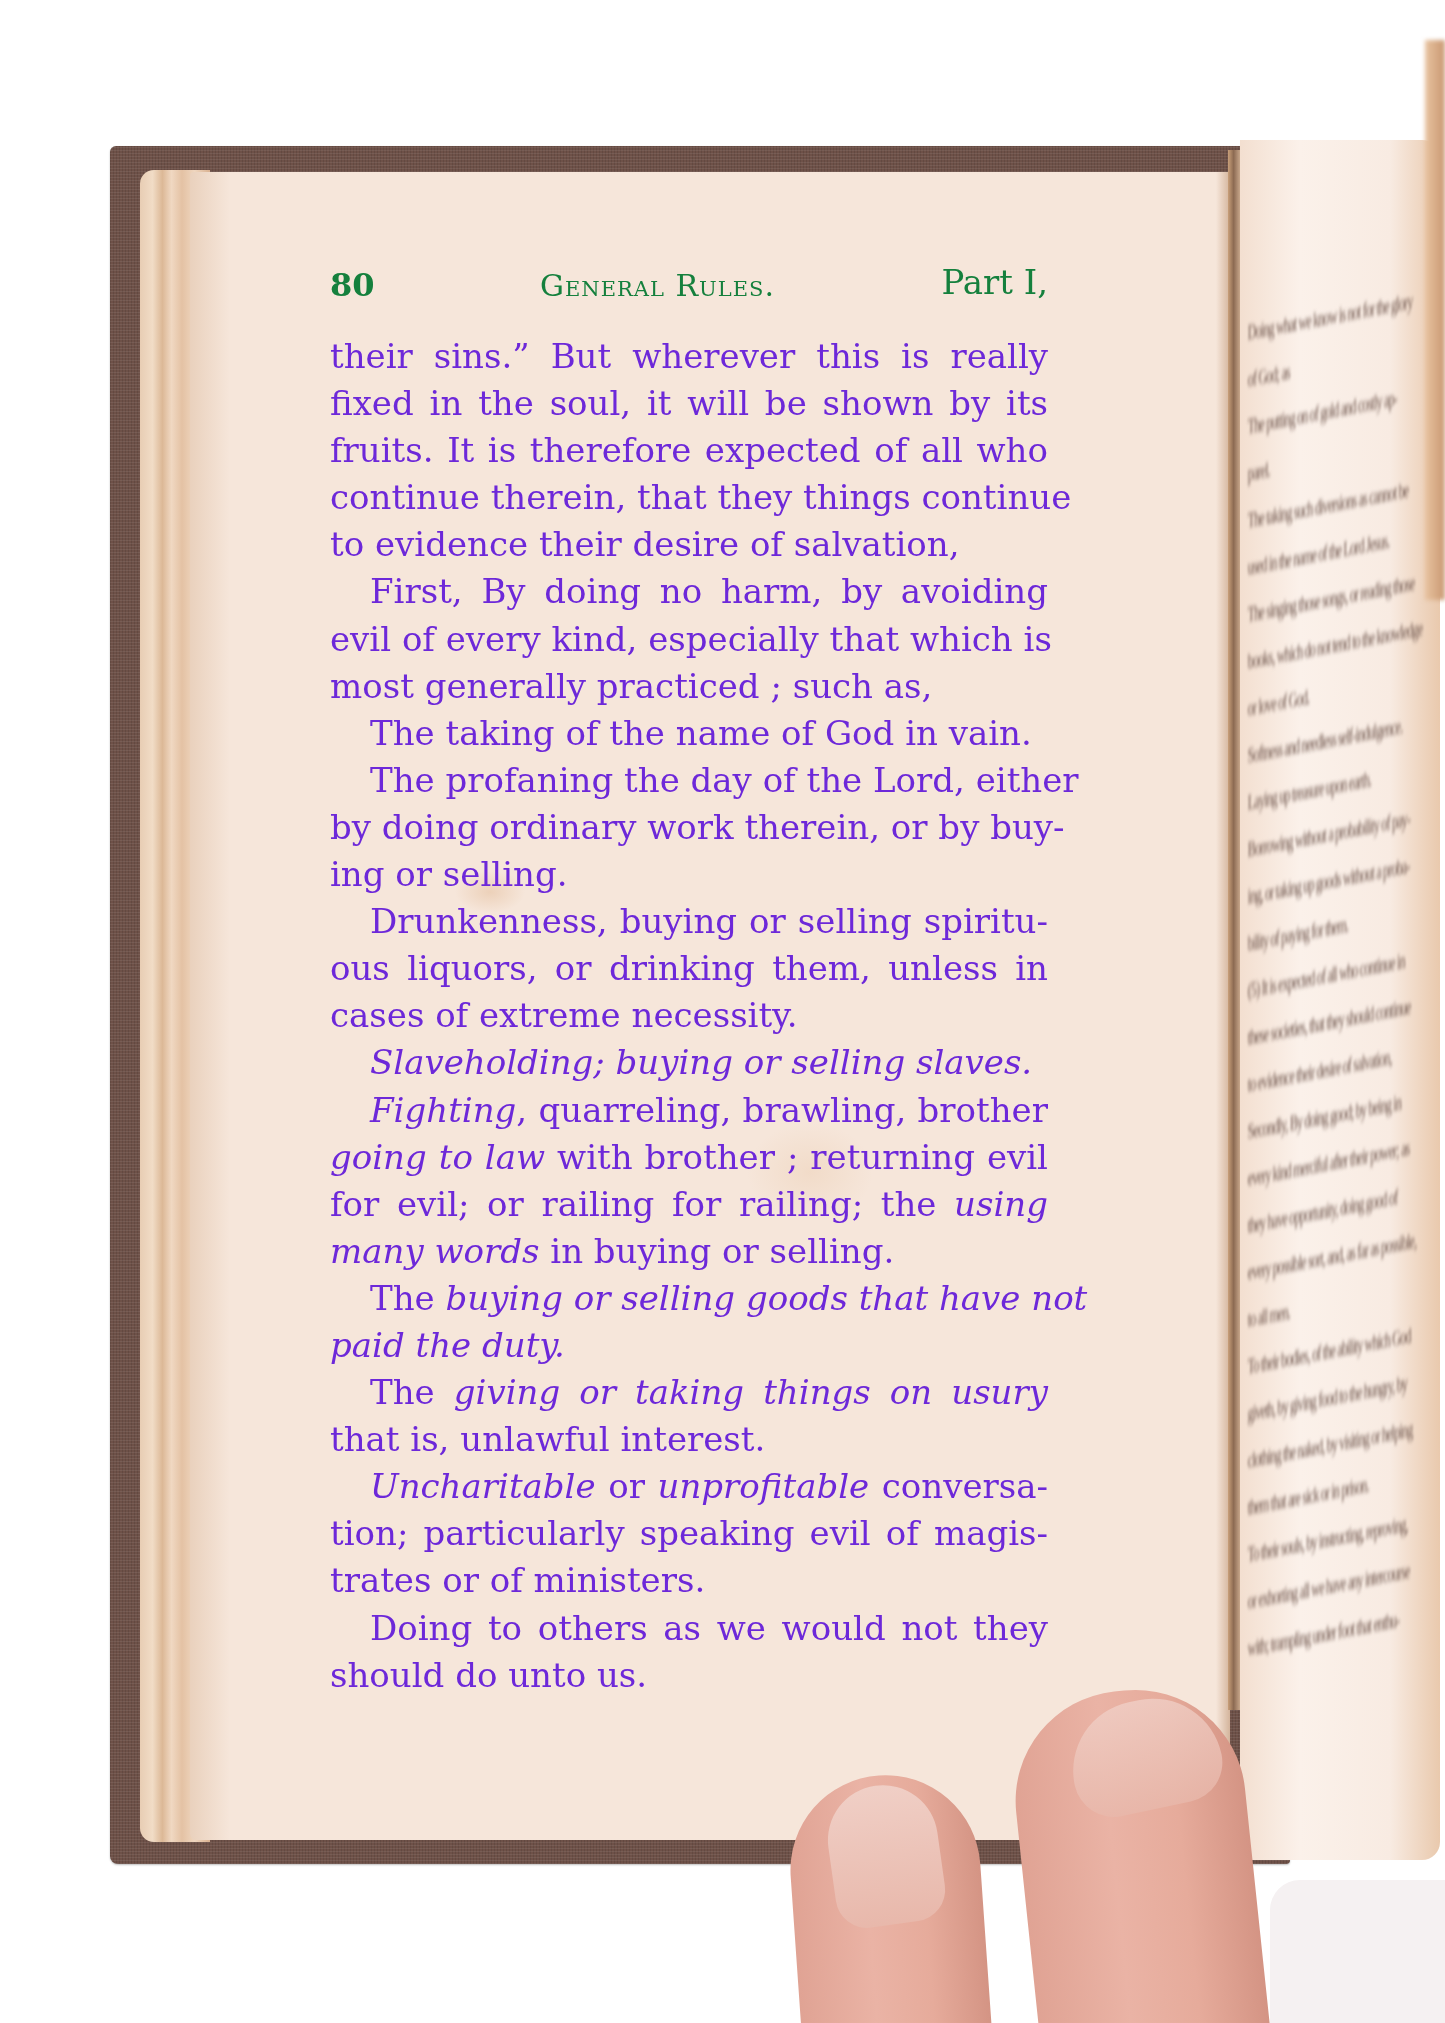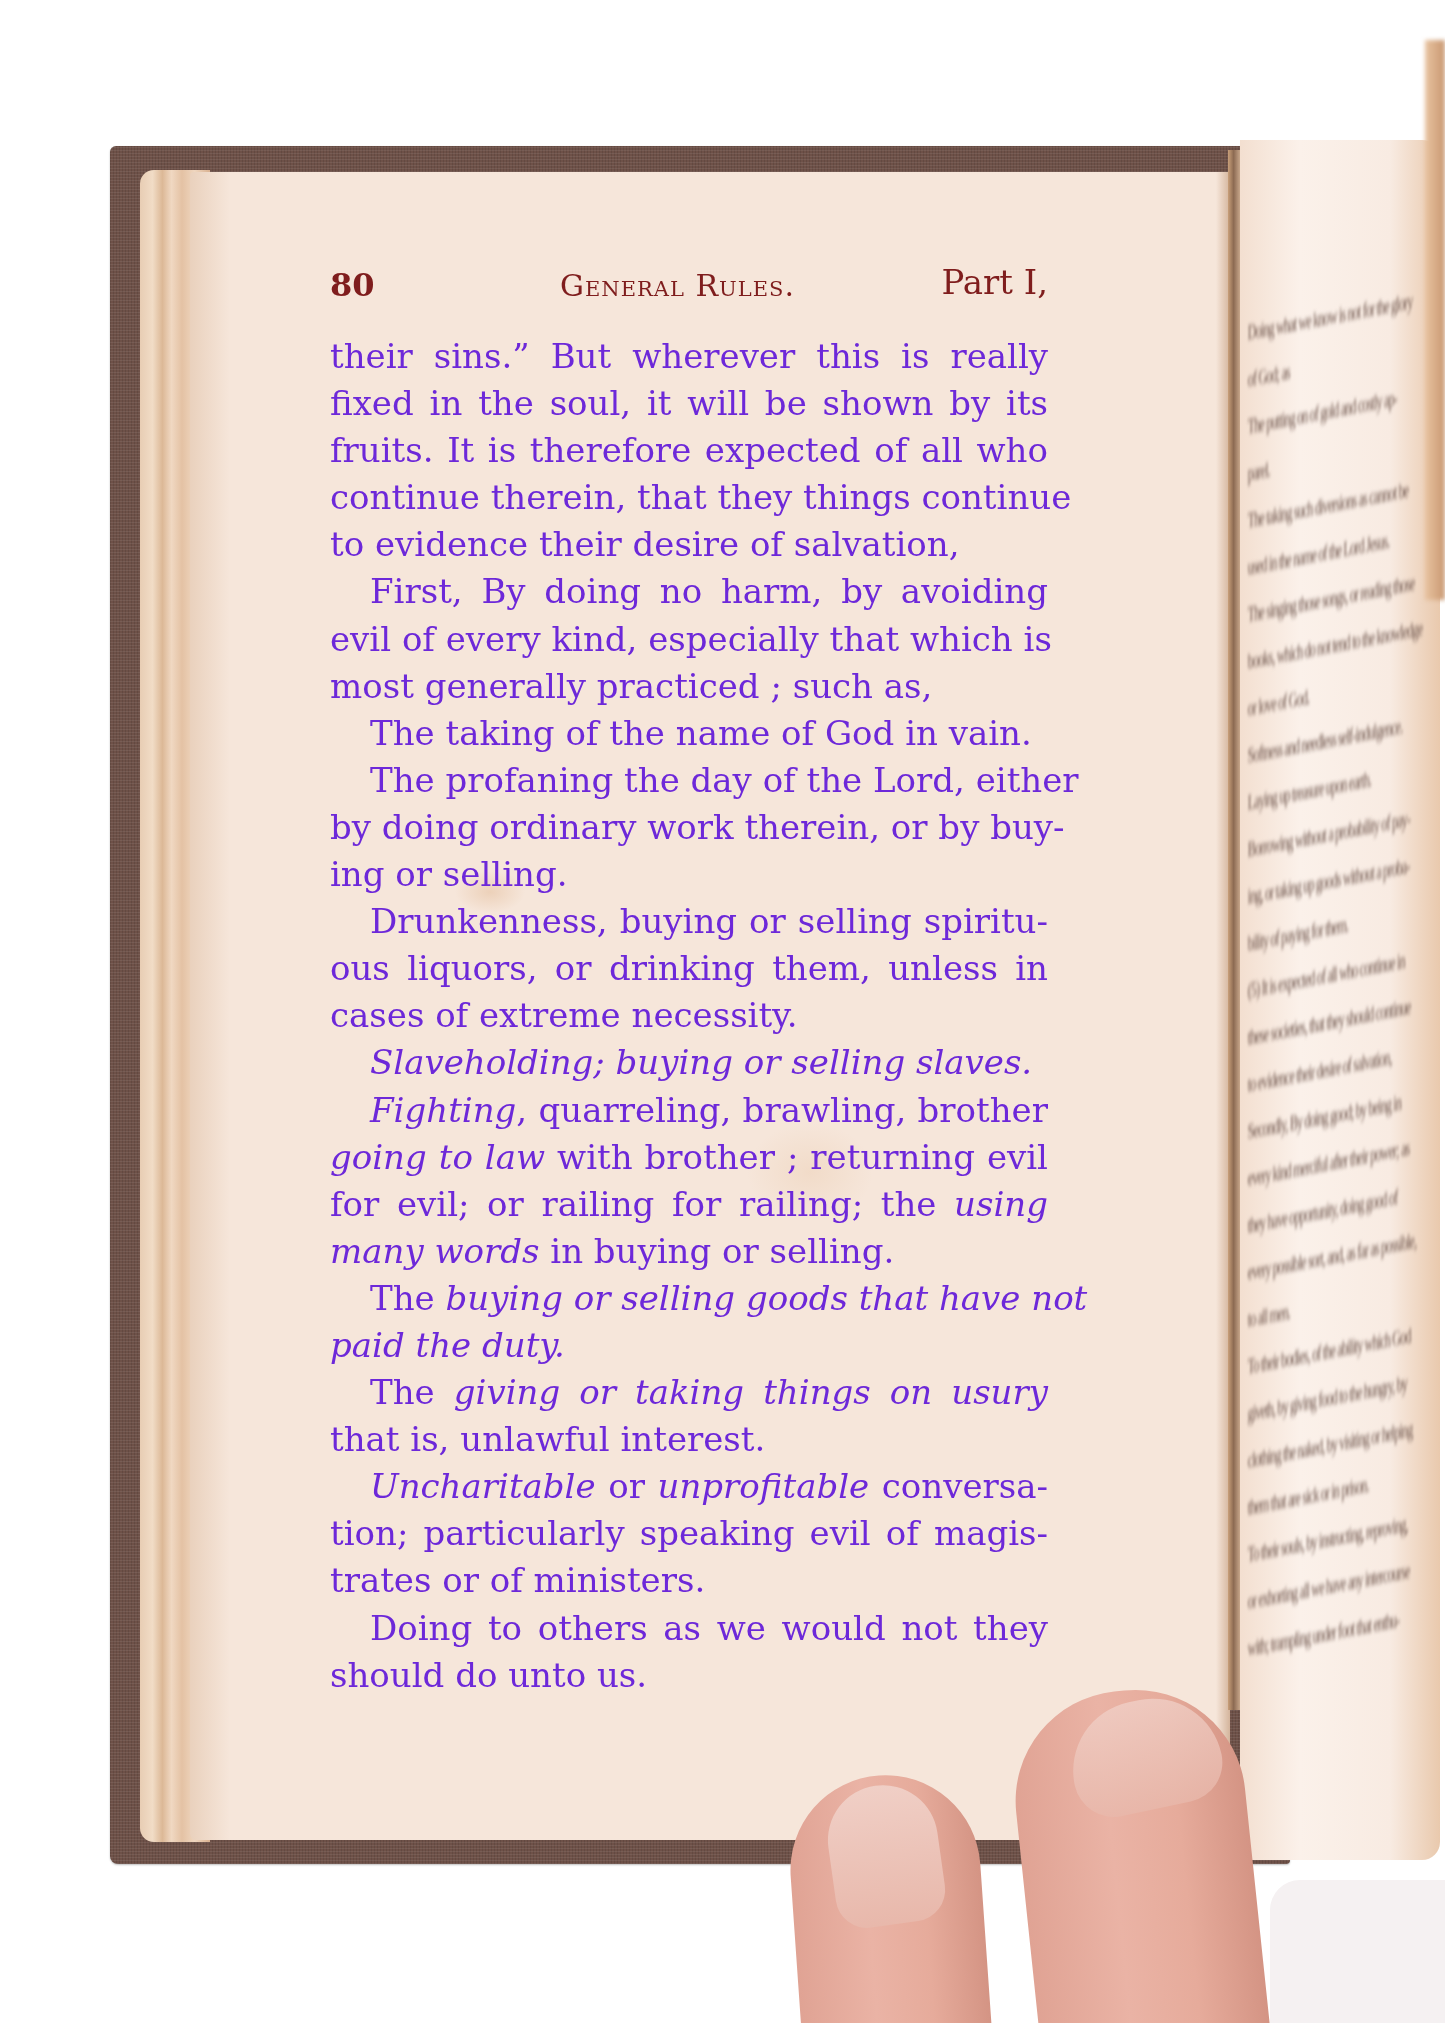--- a/index.html
+++ b/index.html
@@ -41,23 +41,23 @@
               background:linear-gradient(90deg,#f3dfd0 0,#fbf1ea 30%,#f8ebe2 75%,#e9c9ad 100%);
               border-radius:0 18px 18px 0;overflow:hidden;}
   .page-right .blur{filter:blur(2.2px);color:#6d544b;font-size:22px;line-height:47px;
               padding:170px 0 0 14px;transform:skewY(-6deg);transform-origin:left top;
               font-family:"Liberation Serif",serif;white-space:nowrap;letter-spacing:-1.5px;
               transform:scaleX(0.55) skewY(-6deg);}
   .edge-right{position:absolute;left:1425px;top:40px;width:20px;height:560px;
               background:linear-gradient(90deg,#e8c3a0,#c99872);filter:blur(2px);}
 
   
-  .header{position:absolute;left:330px;top:266px;width:718px;height:44px;color:#7f1d1d;}
+  .header{position:absolute;left:330px;top:266px;width:718px;height:44px;color:#15803d;}
   .header .num{position:absolute;left:0;top:0;font-size:32px;font-weight:bold;}
-  .header .title{position:absolute;left:210px;top:2px;font-size:30px;font-variant:small-caps;letter-spacing:1px;margin-left:20px;}
+  .header .title{position:absolute;left:210px;top:2px;font-size:30px;font-variant:small-caps;letter-spacing:1px;}
   .header .part{position:absolute;right:0;top:-4px;font-size:34px;}
 
   .body{position:absolute;left:330px;top:333px;width:718px;color:#6d28d9;
         font-size:34px;line-height:47.1px;}
   .line{display:block;height:47.1px;white-space:nowrap;text-align:justify;text-align-last:justify;}
   .line.last{text-align-last:left;}
   .line.indent{padding-left:40px;}
   .line i{font-family:"DejaVu Serif","Liberation Serif",serif;font-style:italic;}
 
   

